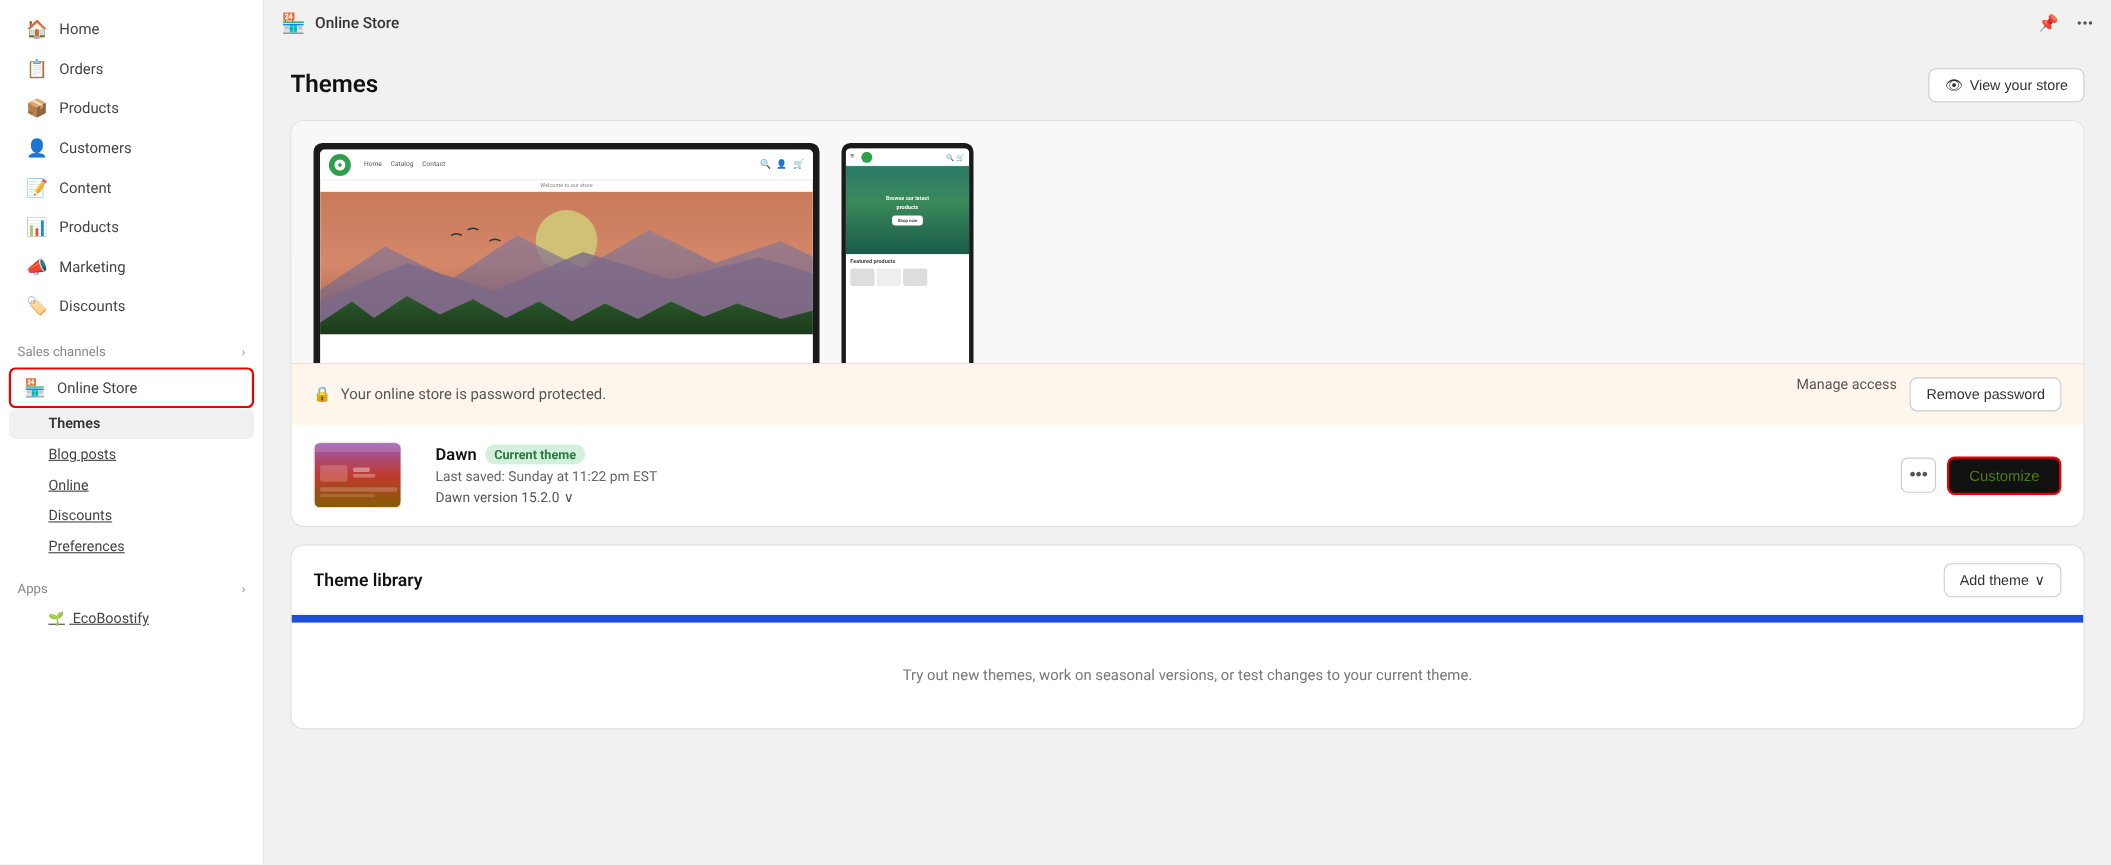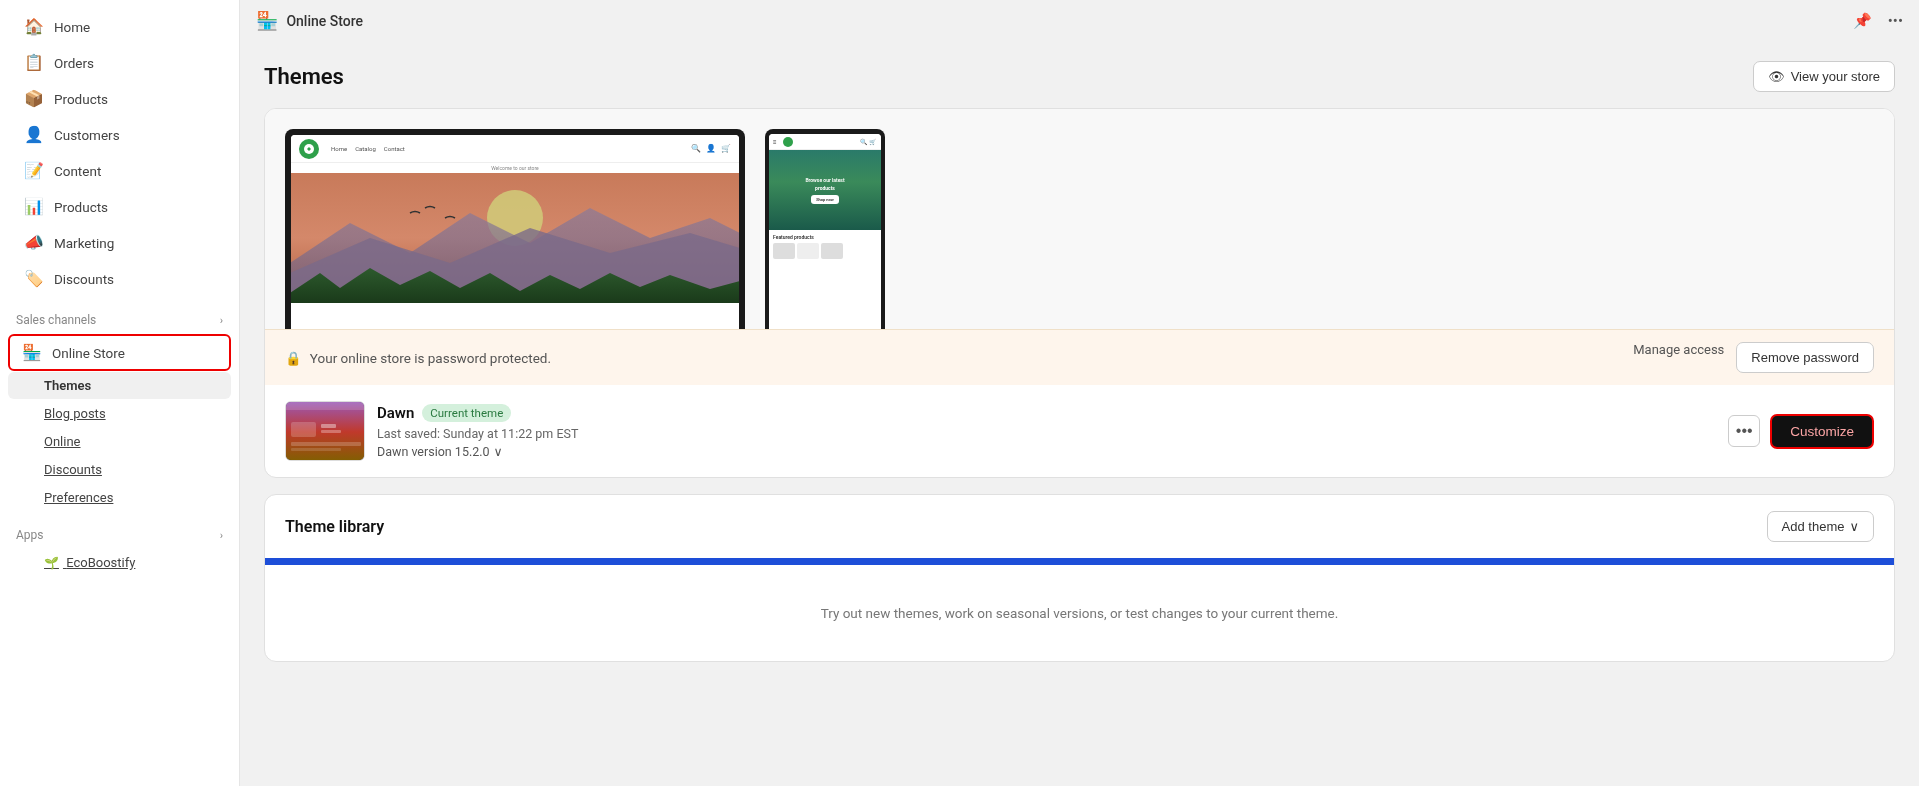--- a/index.html
+++ b/index.html
@@ -282,21 +282,21 @@
       cursor: pointer;
       font-size: 13px;
       color: #333;
     }
 
     
     .current-theme-row {
       padding: 16px 20px;
       display: flex;
       align-items: center;
-      gap: 12px;
+      gap: 31px;
     }
     .theme-thumbnail {
       width: 80px;
       height: 60px;
       border-radius: 6px;
       overflow: hidden;
       border: 1px solid #ddd;
       background: linear-gradient(180deg, #5a3a7a 0%, #8a4a5a 50%, #4a3a2a 100%);
       flex-shrink: 0;
     }
@@ -313,21 +313,21 @@
       font-size: 15px;
       font-weight: 600;
       color: #111;
     }
     .current-theme-badge {
       background: #d4f0dc;
       color: #2a7a40;
       padding: 2px 8px;
       border-radius: 12px;
       font-size: 11.5px;
-      font-weight: 400;
+      font-weight: 700;
       text-align: center;
     }
     .theme-saved {
       font-size: 12.5px;
       color: #666;
       margin-bottom: 3px;
     }
     .theme-version {
       font-size: 12.5px;
       color: #555;
@@ -350,21 +350,21 @@
       cursor: pointer;
       display: flex;
       align-items: center;
       justify-content: center;
       font-size: 16px;
       color: #555;
     }
     .customize-btn {
       padding: 8px 18px;
       background: #111;
-      color: #fca5a5;
+      color: #4d7c0f;
       border: none;
       border-radius: 7px;
       font-size: 13.5px;
       font-weight: 500;
       cursor: pointer;
       border: 2px solid #e00;
     }
 
     
     .theme-library-card {

